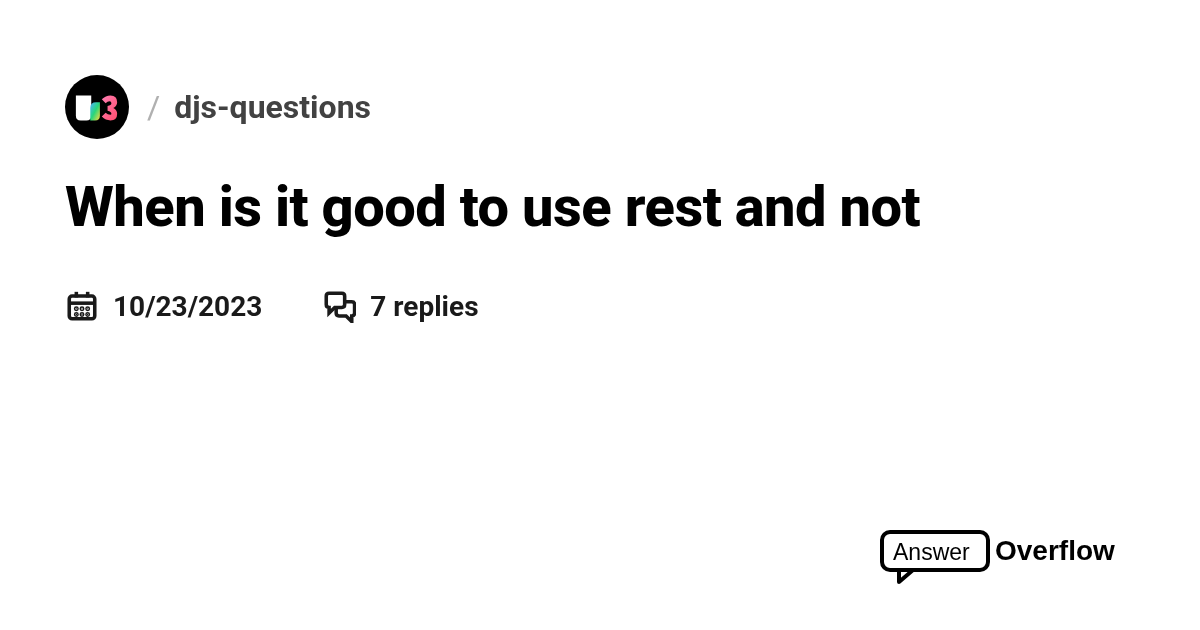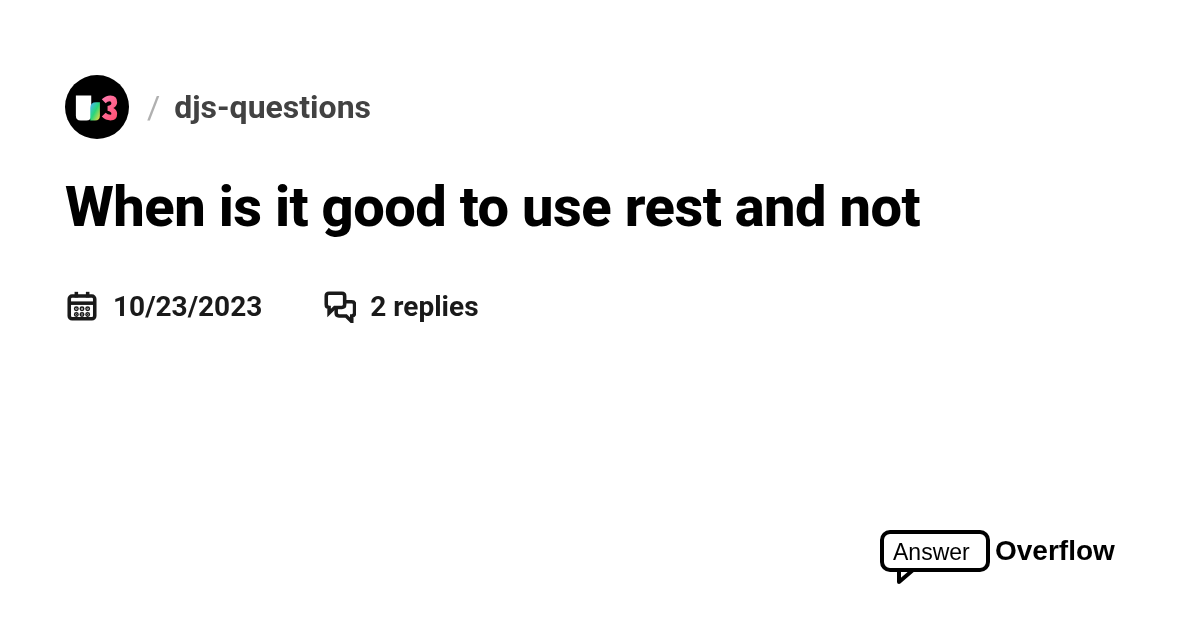--- a/index.html
+++ b/index.html
@@ -129,21 +129,21 @@
       <circle cx="12" cy="18" r="0.5" fill="#1a1a1a"></circle>
       <circle cx="16" cy="18" r="0.5" fill="#1a1a1a"></circle>
     </svg>
     <span>10/23/2023</span>
   </div>
   <div class="meta-item">
     <svg viewBox="0 0 24 24">
       <path d="M 3 5 Q 3 3 5 3 L 14 3 Q 16 3 16 5 L 16 11 Q 16 13 14 13 L 9 13 L 5 17 L 5 13 Q 3 13 3 11 Z"></path>
       <path d="M 10 13 L 10 17 Q 10 19 12 19 L 17 19 L 21 23 L 21 19 Q 23 19 23 17 L 23 11 Q 23 9 21 9 L 16 9"></path>
     </svg>
-    <span>2 replies</span>
+    <span>7 replies</span>
   </div>
 </div>
 
 <div class="brand">
   <svg viewBox="0 0 260 62" xmlns="http://www.w3.org/2000/svg">
     <rect x="3" y="8" width="106" height="38" rx="8" fill="none" stroke="#000" stroke-width="4"></rect>
     <path d="M 20 46 L 20 58 L 34 46" fill="none" stroke="#000" stroke-width="4" stroke-linejoin="round"></path>
     <text x="14" y="36" font-family="Arial, sans-serif" font-size="23" font-weight="400" fill="#000">Answer</text>
     <text x="116" y="36" font-family="Arial, sans-serif" font-size="28" font-weight="800" fill="#000">Overflow</text>
   </svg>

